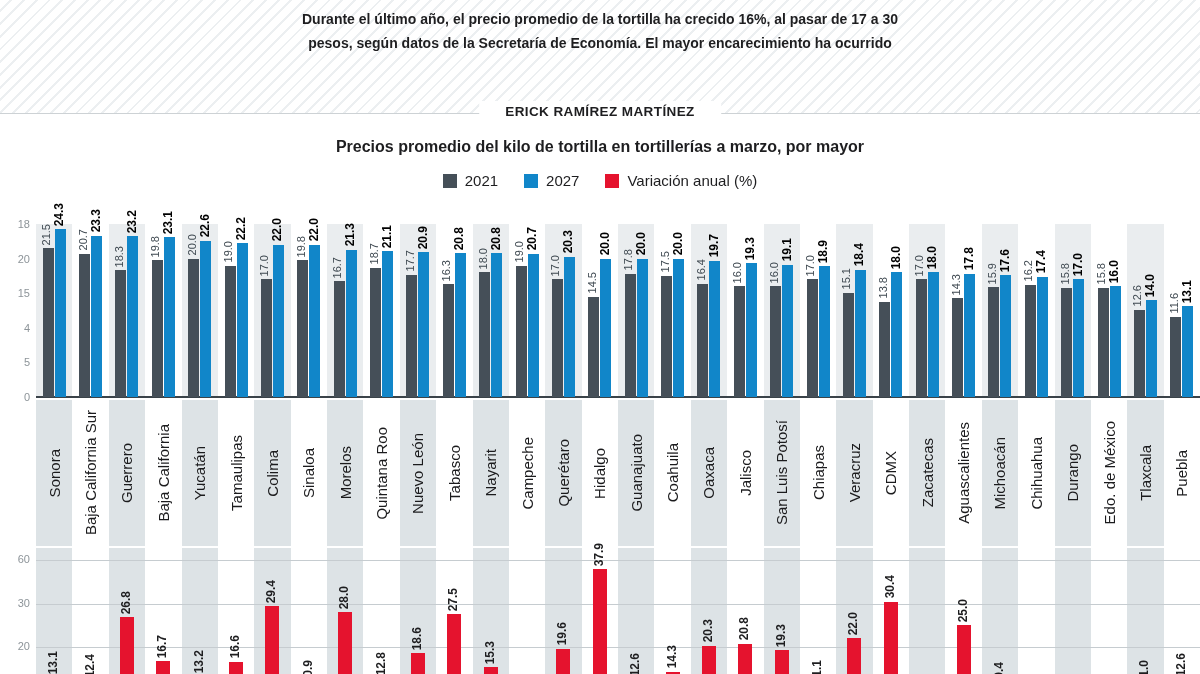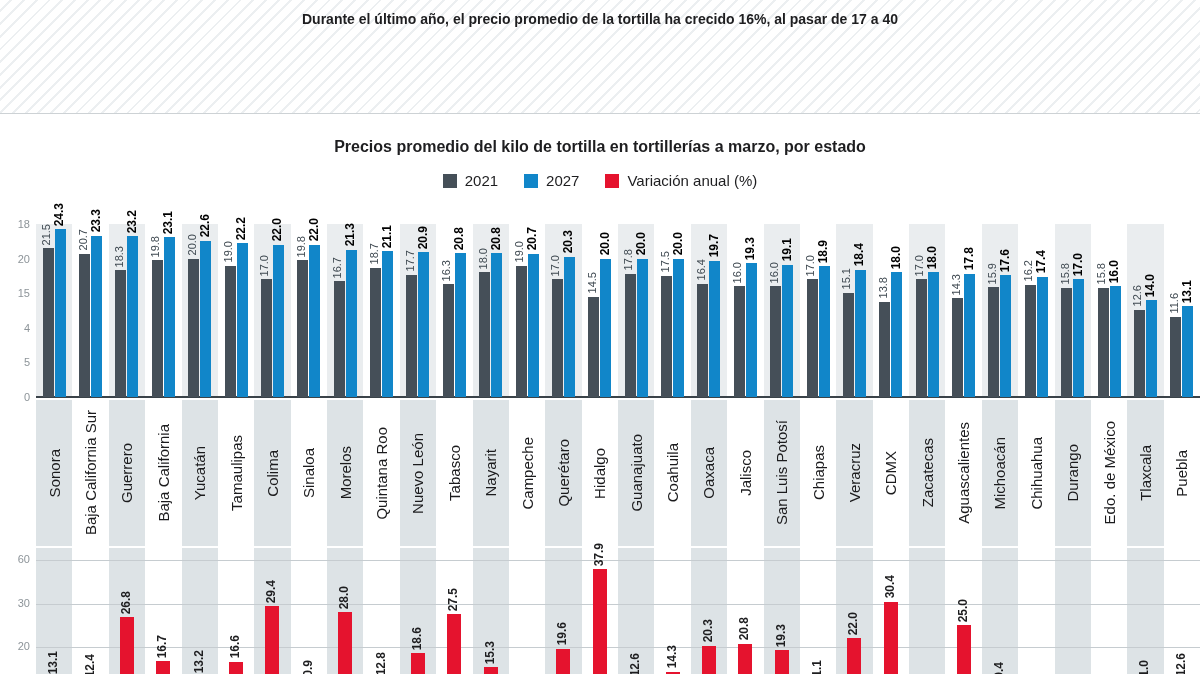--- a/index.html
+++ b/index.html
@@ -37,25 +37,27 @@
   .state-name{writing-mode:vertical-rl;transform:rotate(180deg);white-space:nowrap;
               font-size:15px;color:#1b1b1d;line-height:1;}
 </style>
 </head>
 <body>
 
 <div class="page">
   <div class="hatch"></div>
 
   <div class="intro">
-    <div>Durante el último año, el precio promedio de la tortilla ha crecido 16%, al pasar de 17 a 40</div>
+    <div>Durante el último año, el precio promedio de la tortilla ha crecido 16%, al pasar de 17 a 30</div>
+    <div>pesos, según datos de la Secretaría de Economía. El mayor encarecimiento ha ocurrido</div>
   </div>
 
-
-  <div class="title">Precios promedio del kilo de tortilla en tortillerías a marzo, por estado</div>
+  <div class="author">ERICK RAMÍREZ MARTÍNEZ</div>
+
+  <div class="title">Precios promedio del kilo de tortilla en tortillerías a marzo, por mayor</div>
 
   <div class="legend" id="legend">
       <div class="legend-item">
         <div class="legend-swatch" style="background: rgb(69, 79, 88);"></div>
         <div>2021</div>
       </div>
       <div class="legend-item">
         <div class="legend-swatch" style="background: rgb(17, 134, 201);"></div>
         <div>2027</div>
       </div>

